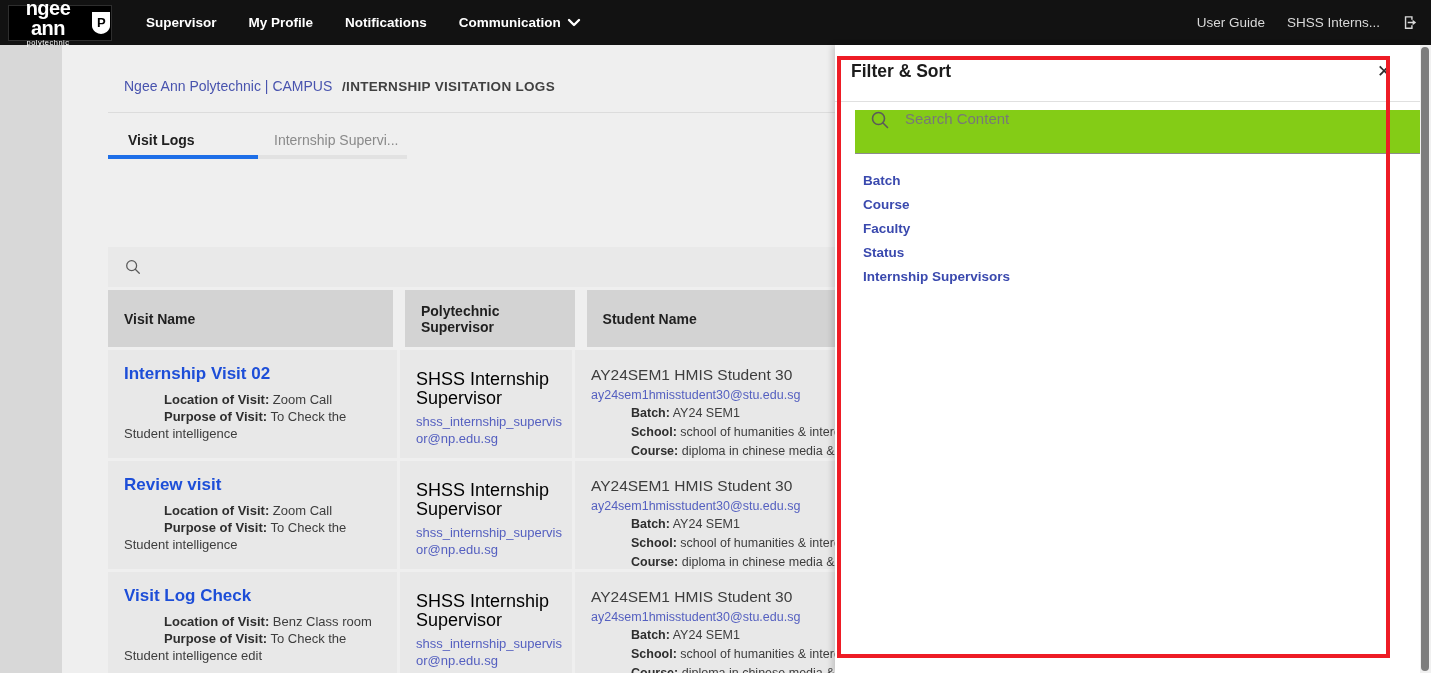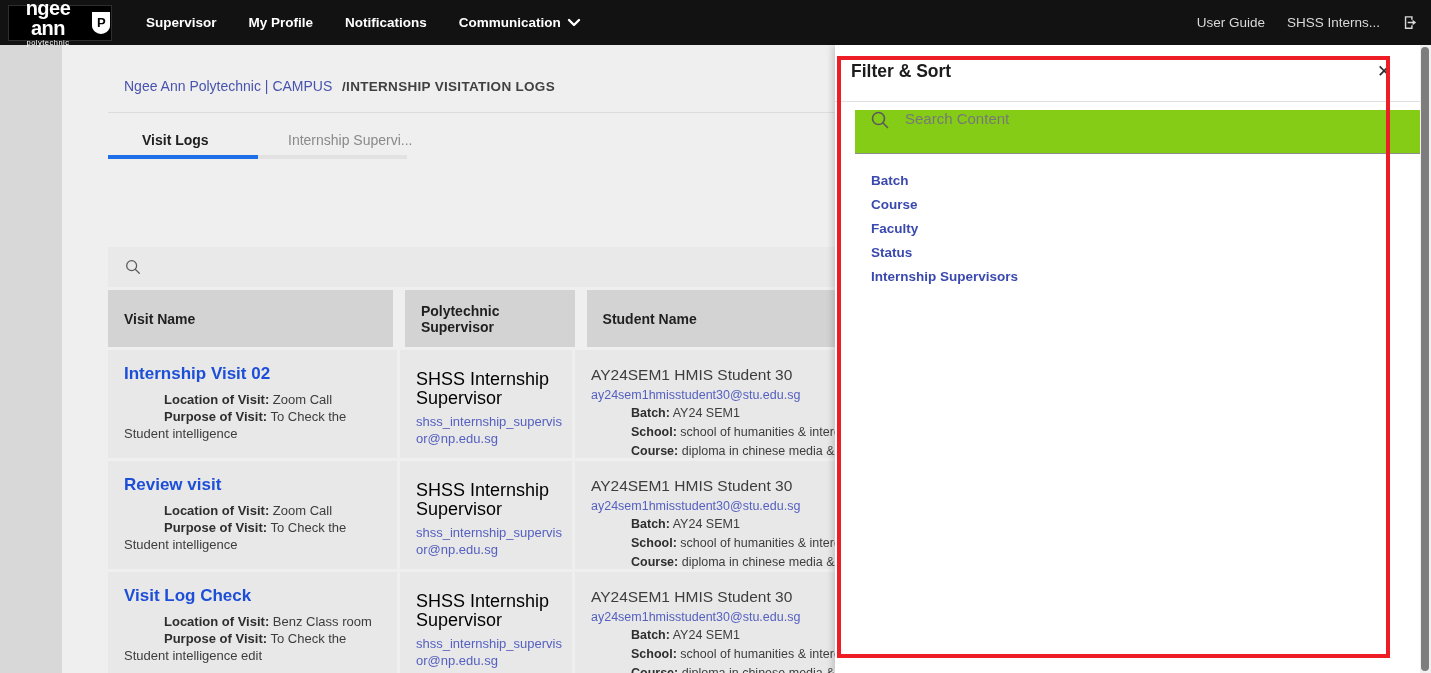--- a/index.html
+++ b/index.html
@@ -28,21 +28,21 @@
   .nav-right { margin-left:auto; display:flex; align-items:center; gap:22px; padding-right:12px; }
   .nav-right .nav-link { color:#d9d9d9; font-size:13.5px; font-weight:normal; cursor:pointer; }
   .icon-svg { display:block; }
   
   .left-strip { position:absolute; left:0; top:45px; width:62px; height:628px; background:#d8d8d8; }
   .breadcrumb { position:absolute; left:124px; top:78px; font-size:13.5px; white-space:nowrap; }
   .breadcrumb .crumb-link { color:#4853ae; font-size:14px; cursor:pointer; }
   .breadcrumb .crumb-current { color:#414141; font-weight:bold; letter-spacing:0.3px; margin-left:6px; }
   .head-divider { position:absolute; left:108px; top:112px; width:727px; height:1px; background:#dcdcdc; }
   
-  .tabs { position:absolute; left:126px; top:125px; display:flex;text-align:center; }
+  .tabs { position:absolute; left:112px; top:125px; display:flex;text-align:center; }
   .tab { width:150px; height:30px; font-size:14px; padding-left:16px; display:flex; align-items:center; cursor:pointer; }
   .tab.active { color:#212121; font-weight:bold; }
   .tab.inactive { color:#8a8a8a; padding-left:12px; }
   .tab-bars { position:absolute; left:108px; top:155px; height:4px; display:flex; }
   .bar-active { width:150px; height:4px; background:#1e6fe8; }
   .bar-rest { width:149px; height:4px; background:#e2e2e2; }
   
   .table-wrap { position:absolute; left:108px; top:247px; width:1252px; }
   .search-row { height:40px; background:#e9e9e9; display:flex; align-items:center; padding-left:16px; }
   .thead { margin-top:3px; display:flex; gap:12px; }
@@ -67,21 +67,21 @@
   .panel-header { position:relative; height:56px; }
   .panel-title { position:absolute; left:16px; top:16px; font-size:17.5px; font-weight:bold; color:#1c1c1c; }
   .panel-close { position:absolute; left:537px; top:14px; width:24px; height:24px; font-size:17px; color:#2b2b2b;
                  display:flex; align-items:center; justify-content:center; cursor:pointer; }
   .panel-divider { position:absolute; left:0; top:56px; width:585px; height:1px; background:#e0e0e0; }
   .panel-search { position:absolute; left:20px; top:65px; width:565px; height:44px; background:#84cc16;
                   border-bottom:1px solid #8c8c8c; display:flex; align-items:flex-start; padding-left:15px; gap:15px; }
   .panel-search input { border:none; outline:none; background:transparent; font-size:15px; color:#444;
                         font-family:"Liberation Sans", sans-serif; width:480px; }
   .panel-search input::placeholder { color:#787878; opacity:1; }
-  .panel-options { position:absolute; left:28px; top:124px;margin-left:8px; }
+  .panel-options { position:absolute; left:28px; top:124px; }
   .panel-option { font-size:13.5px; font-weight:bold; color:#3a49ae; line-height:24px; cursor:pointer; }
   
   .red-annotation { position:absolute; left:837px; top:56px; width:553px; height:602px;
                     border:4px solid #ee1c25; z-index:60; pointer-events:none; }
   .scrollbar { position:absolute; left:1420px; top:45px; width:11px; height:628px; background:#f0f0f0; z-index:70; }
   .scrollbar .thumb { position:absolute; left:1px; top:2px; width:8px; height:624px; background:#7d7d7d; border-radius:4px; cursor:pointer; }
 </style>
 </head>
 <body>
 

